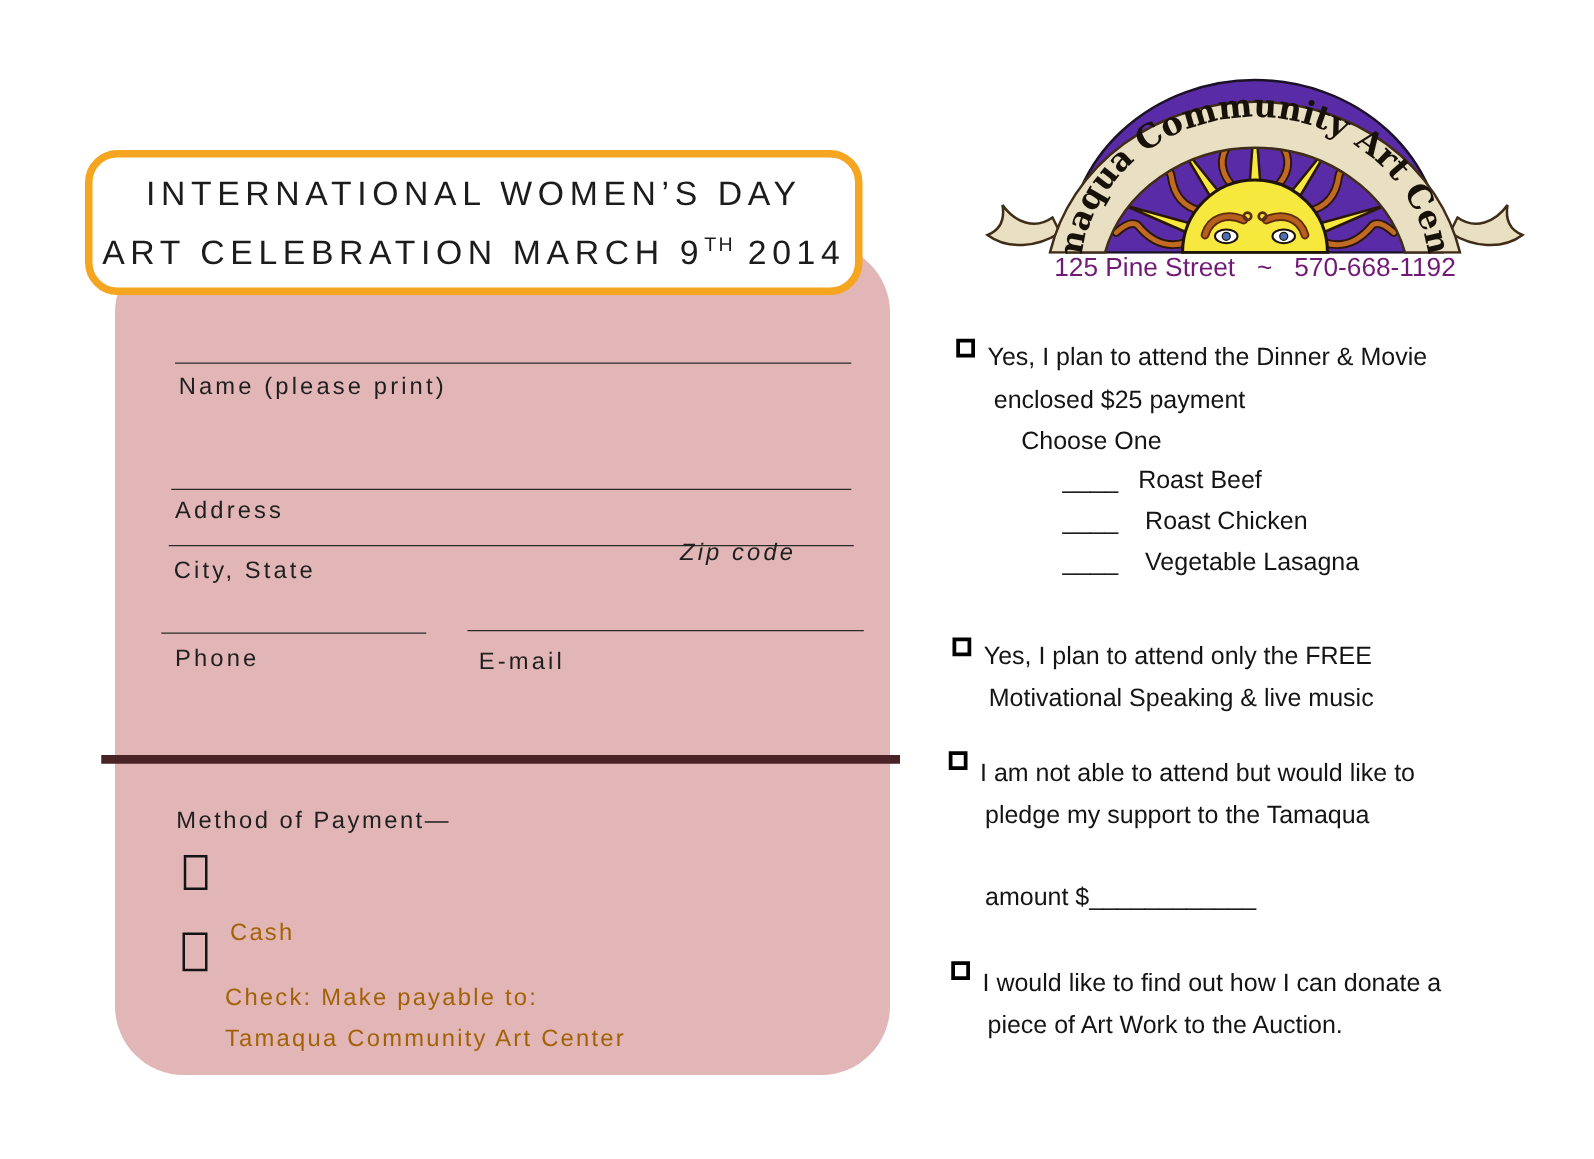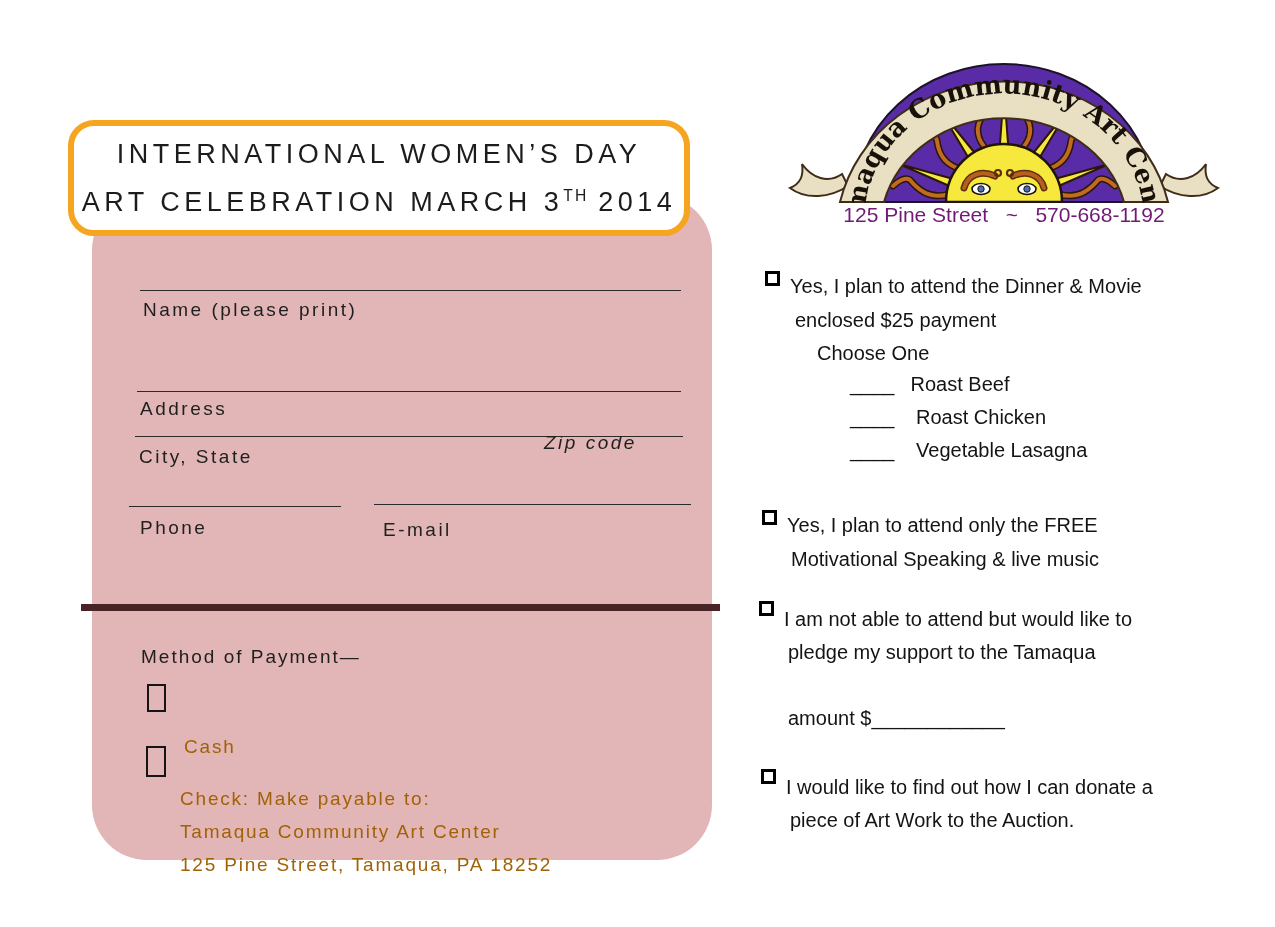--- a/index.html
+++ b/index.html
@@ -71,21 +71,21 @@
     font-family:"DejaVu Serif", serif; font-weight:bold; font-size:26px; fill:#17110a;
   }
 </style>
 </head>
 <body>
 
 <div class="page">
 
   <div class="title-box">
     <div class="title-line">INTERNATIONAL WOMEN’S DAY</div>
-    <div class="title-line"><span>ART CELEBRATION MARCH 3</span><sup>TH</sup><span class="title-post">2014</span></div>
+    <div class="title-line"><span>ART CELEBRATION MARCH 9</span><sup>TH</sup><span class="title-post">2014</span></div>
   </div>
 
   <div class="pink-panel"></div>
 
   <div class="fline" style="left:140px; top:290px; width:541px;"></div>
   <div class="flabel" style="left:143px; top:299px;">Name (please print)</div>
 
   <div class="fline" style="left:137px; top:391px; width:544px;"></div>
   <div class="flabel" style="left:140px; top:398px;">Address</div>
 
@@ -99,21 +99,20 @@
   <div class="flabel" style="left:383px; top:519px;">E-mail</div>
 
   <div class="divider"></div>
 
   <div class="pay-heading">Method of Payment—</div>
   <div class="pay-cb cb-cash"></div>
   <div class="pay-text" style="left:184px; top:688px;">Cash</div>
   <div class="pay-cb cb-check"></div>
   <div class="pay-text" style="left:180px; top:740px;">Check: Make payable to:</div>
   <div class="pay-text" style="left:180px; top:773px;">Tamaqua Community Art Center</div>
-  <div class="pay-text" style="left:180px; top:806px;">125 Pine Street, Tamaqua, PA 18252</div>
 
   <div class="logo-wrap">
     <svg width="452" height="167" viewBox="0 0 452 167">
 
       <path d="M76 166 A150 138 0 0 1 376 166 Z" fill="#5a2ba6" stroke="#1c1228" stroke-width="2"></path>
 
       <g fill="none" stroke-linecap="round">
         <g stroke="#2a1708" stroke-width="7">
           <path d="M242 115 C252 105 257 92 246 78 C240 70 252 68 261 66"></path>
           <path d="M210 115 C200 105 195 92 206 78 C212 70 200 68 191 66"></path>

